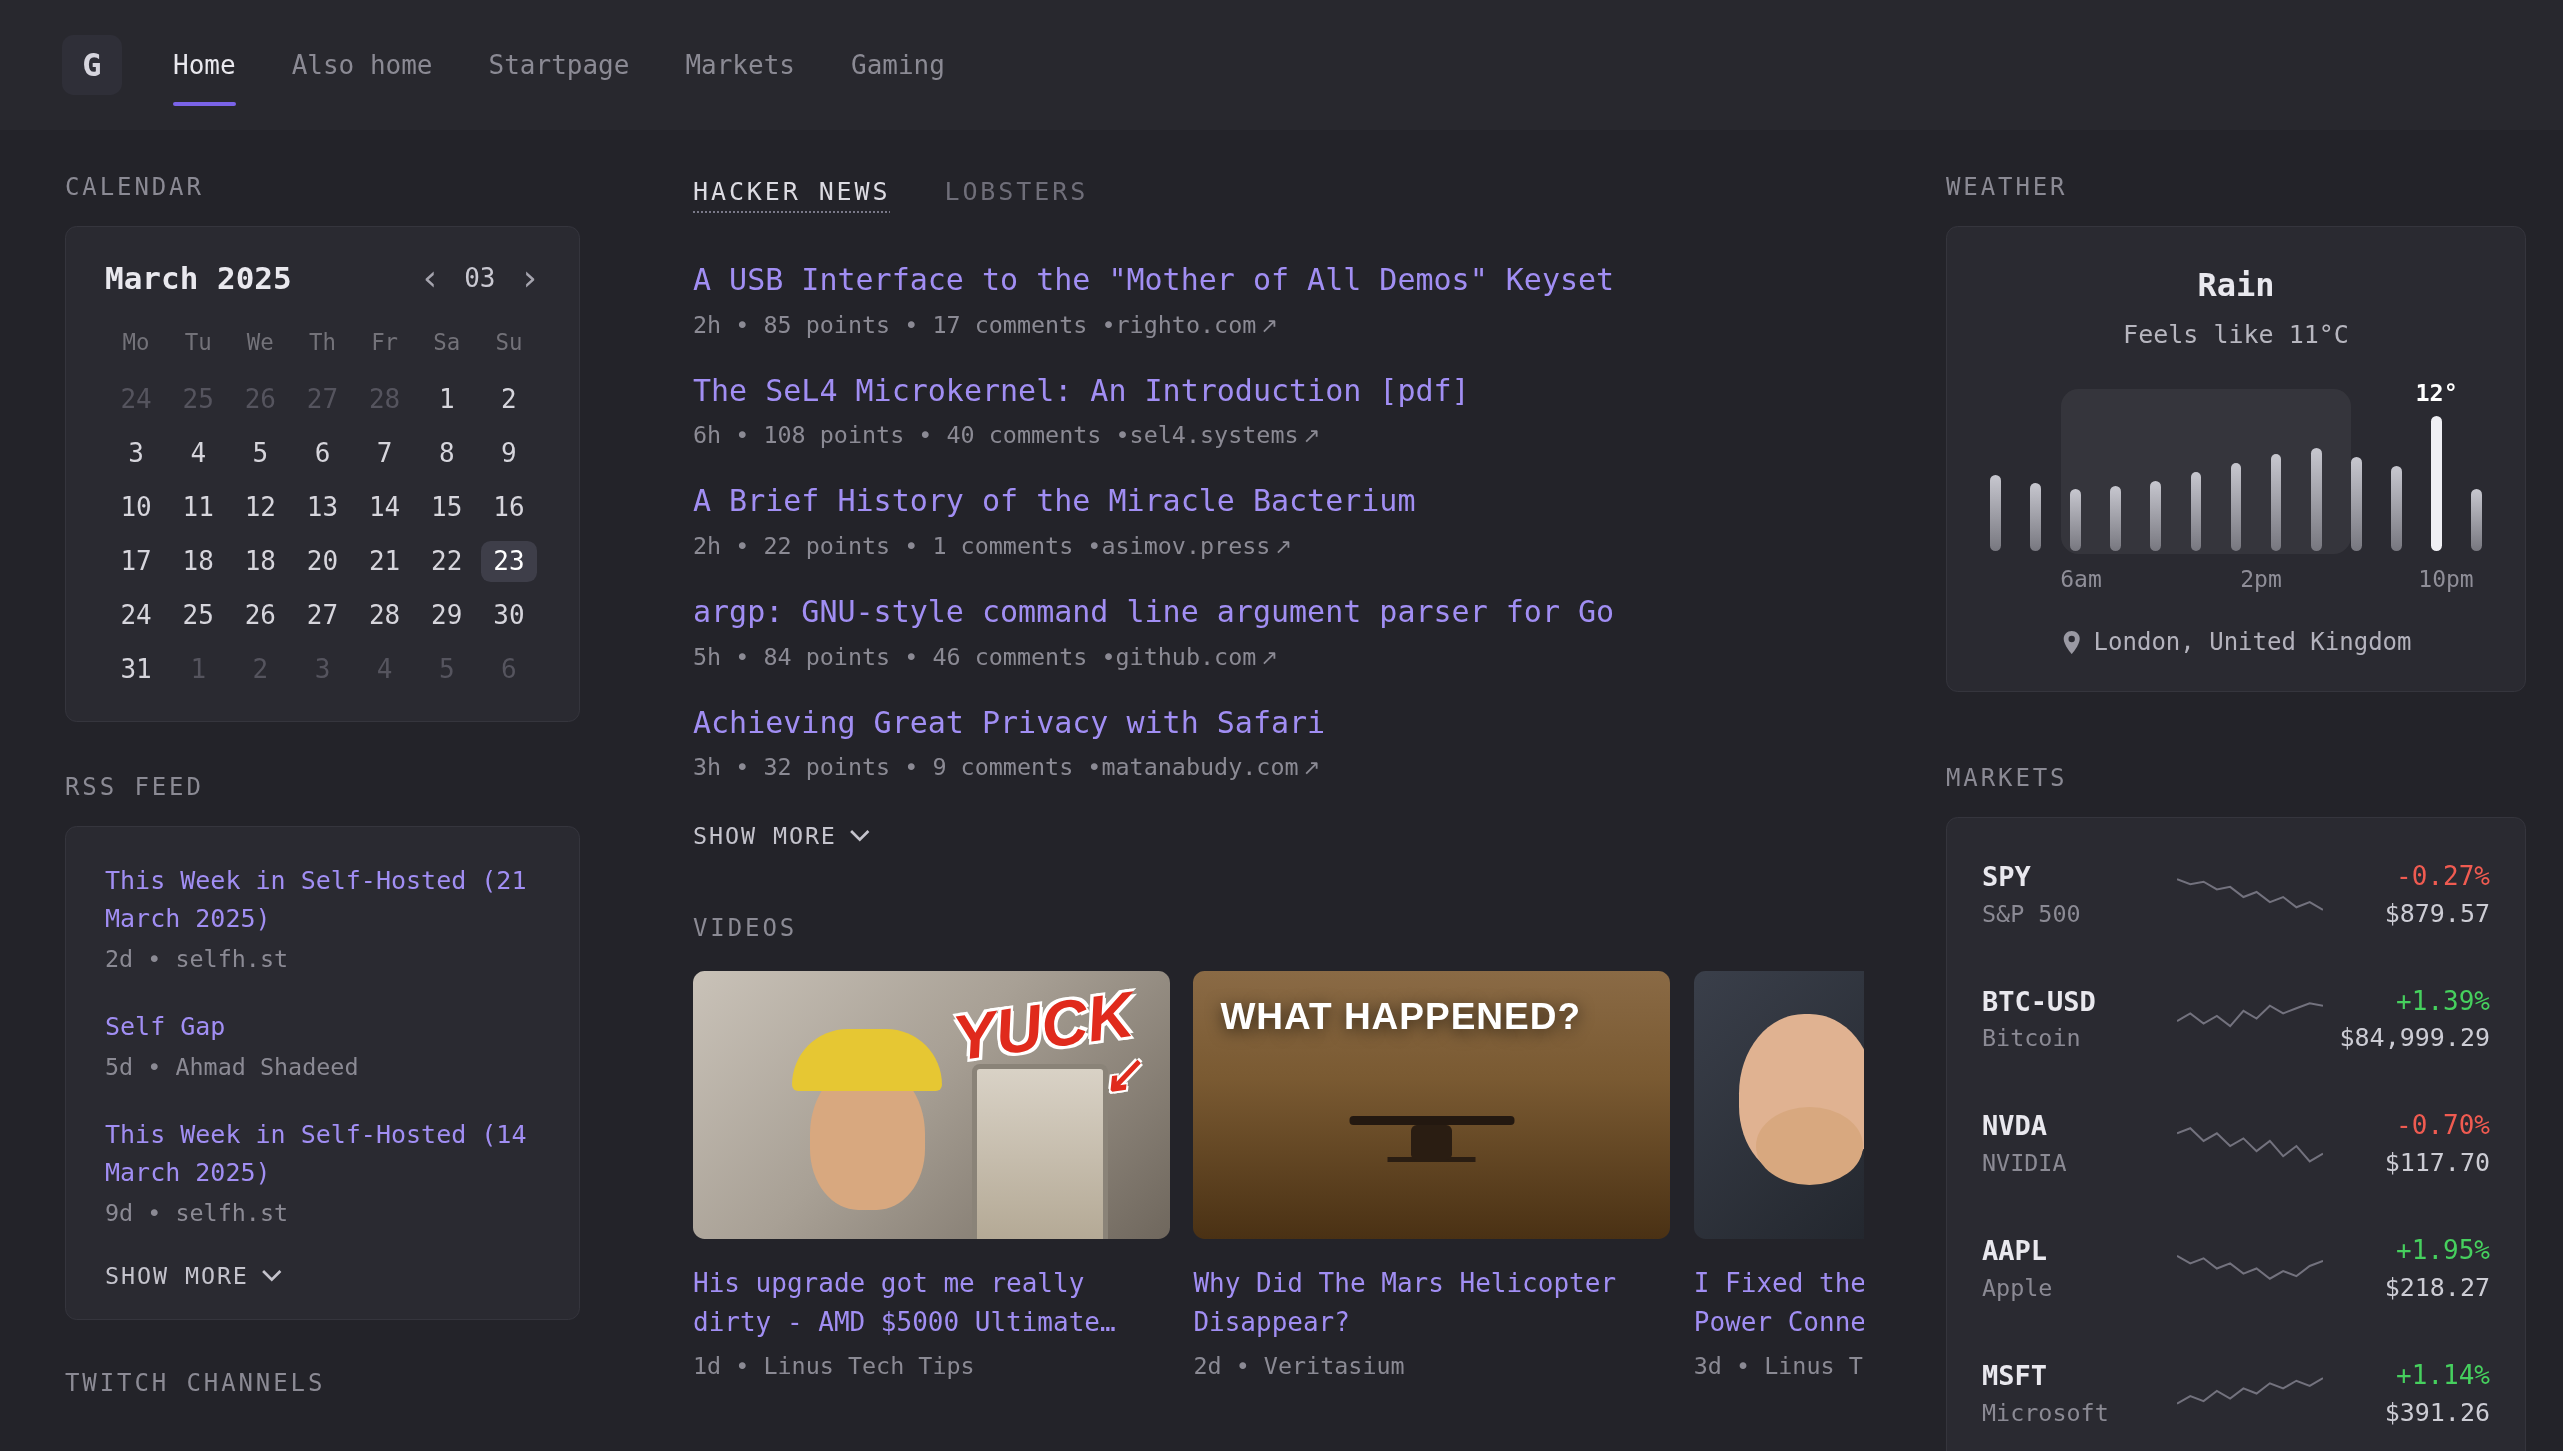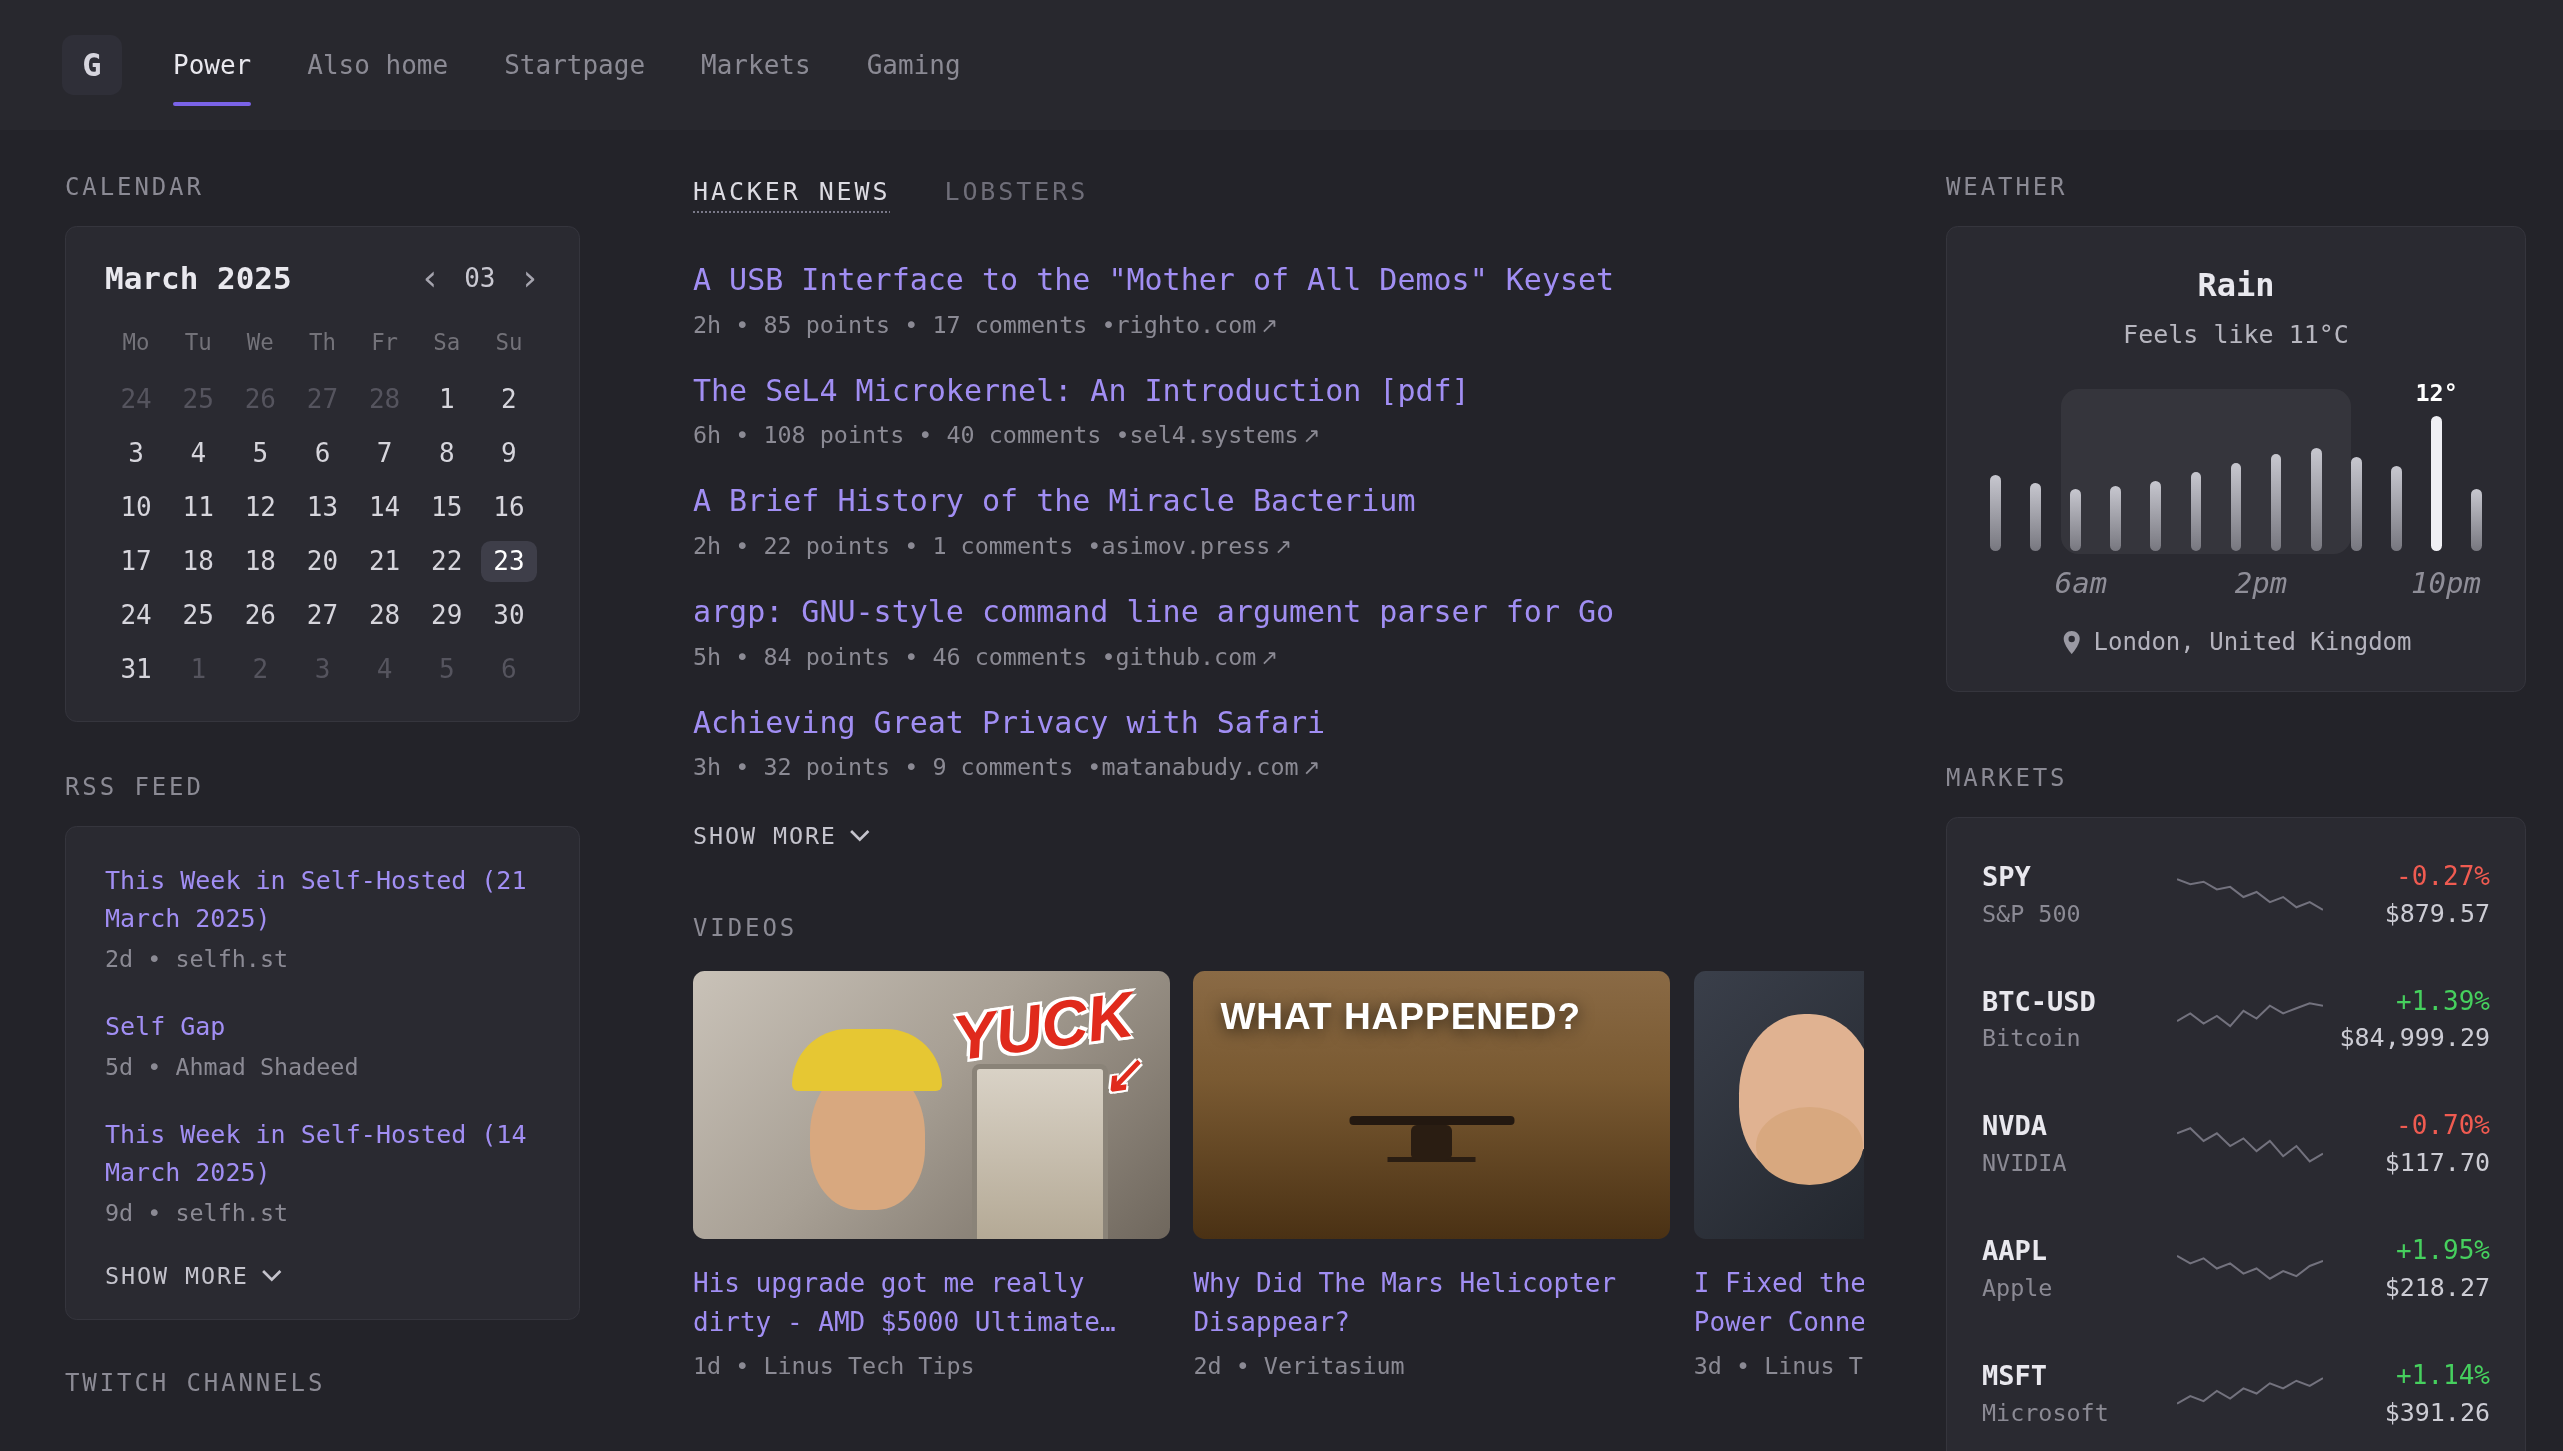--- a/index.html
+++ b/index.html
@@ -98,21 +98,21 @@
   .weather-cond{font-size:32px; font-weight:bold; color:var(--bright);}
   .weather-feels{font-size:25px; color:#b7b6bf; margin-top:15.6px;}
   .weather-chart{position:relative; height:146px; margin-top:56px;}
   .daylight{position:absolute; left:15%; right:27%; top:-15.6px; bottom:-3.9px; background:rgba(255,255,255,0.055); border-radius:17.5px;}
   .bars{position:relative; display:flex; justify-content:space-between; align-items:flex-end; height:100%; padding:0 3.9px;}
   .bar{width:10.7px; border-radius:7.8px; background:linear-gradient(180deg,#c7c7cf,#77777f); position:relative;}
   .bar.now{background:#efeff4;}
   .bar-label{position:absolute; bottom:calc(100% + 9.7px); left:50%; transform:translateX(-50%);
              font-size:23.4px; font-weight:bold; color:#ffffff; white-space:nowrap;text-align:right;}
   .time-labels{position:relative; height:29px; margin-top:15.6px;}
-  .time-labels span{position:absolute; transform:translateX(-50%); font-size:29px; color:#8f8e98;font-style:italic;}
+  .time-labels span{position:absolute; transform:translateX(-50%); font-size:23px; color:#8f8e98;}
   .weather-loc{margin-top:33px; display:flex; align-items:center; justify-content:center; gap:11.7px; font-size:24px; color:#b4b3bd;}
   .weather-loc svg{width:21.4px; height:25px; fill:#9a99a3;}
 
   
   .markets-label{margin-top:72px;}
   .markets-card{padding:13.6px 35px;}
   .mkt-row{display:flex; align-items:center; padding:29px 0;}
   .mkt-left{width:195px;}
   .mkt-ticker{font-size:27px; font-weight:bold; color:var(--bright);}
   .mkt-name{font-size:23.4px; color:var(--muted); margin-top:7.8px;}
@@ -126,21 +126,21 @@
 
   .rss-label{margin-top:1.9px;}
   .twitch-label{margin-top:49px; margin-bottom:0;}
 </style>
 </head>
 <body>
 
 <nav data-interactable="false">
   <div class="logo" data-interactable="true">G</div>
   <div class="nav-items" id="nav-items" data-interactable="false">
-      <div class="nav-item active" data-interactable="true">Power</div>
+      <div class="nav-item active" data-interactable="true">Home</div>
       <div class="nav-item" data-interactable="true">Also home</div>
       <div class="nav-item" data-interactable="true">Startpage</div>
       <div class="nav-item" data-interactable="true">Markets</div>
       <div class="nav-item" data-interactable="true">Gaming</div>
     </div>
 </nav>
 
 <main data-interactable="false">
 
   <div class="col-left" data-interactable="false">

